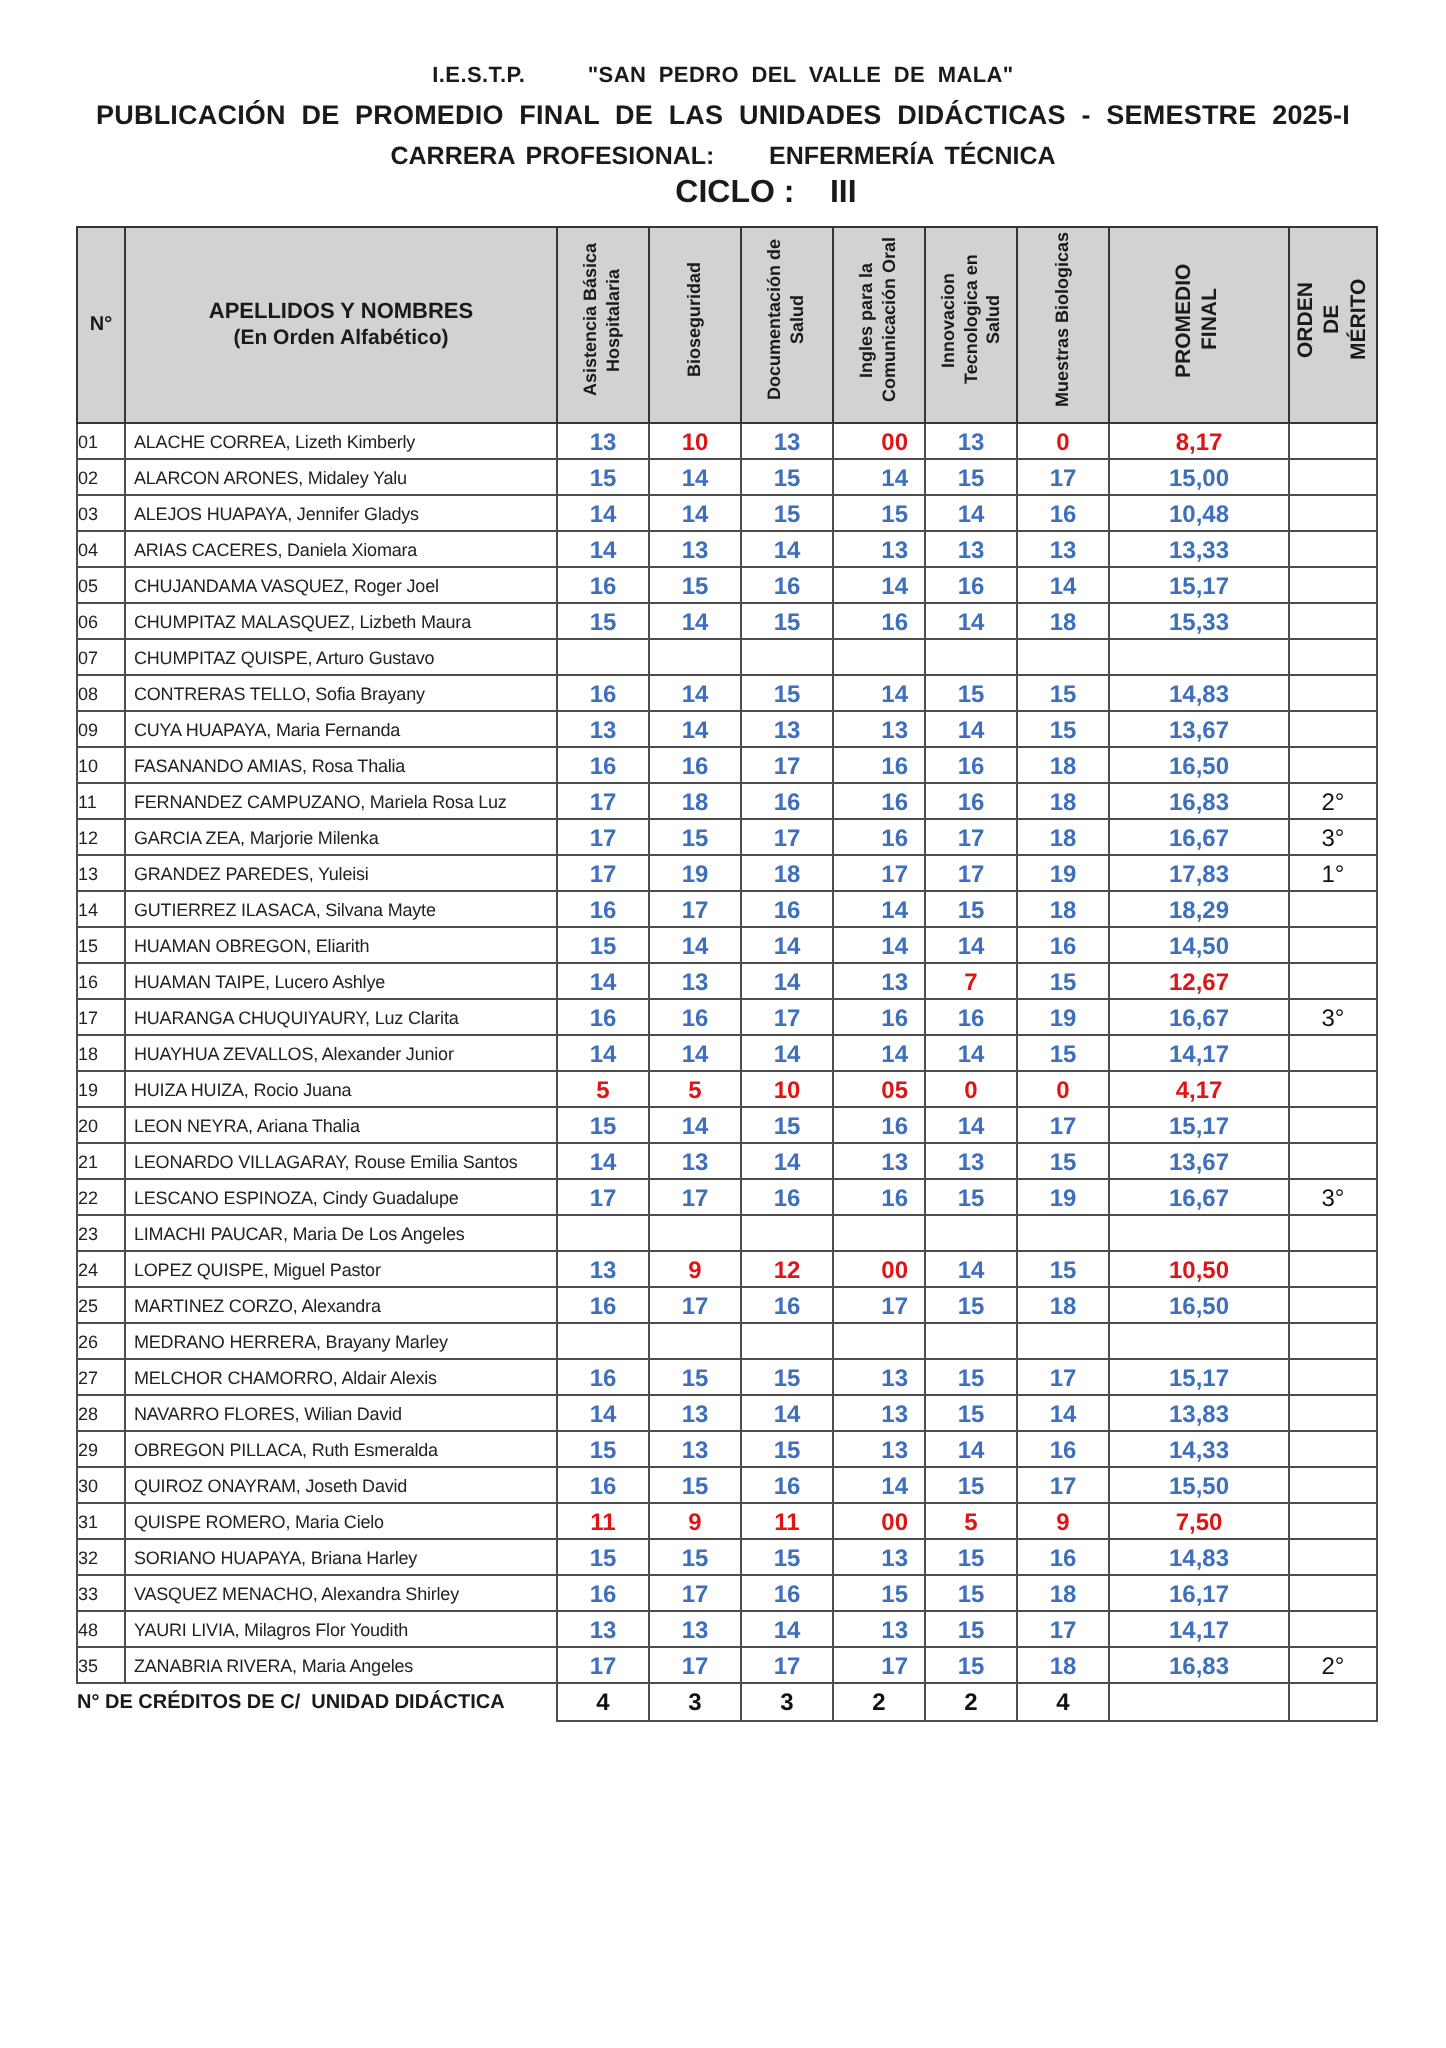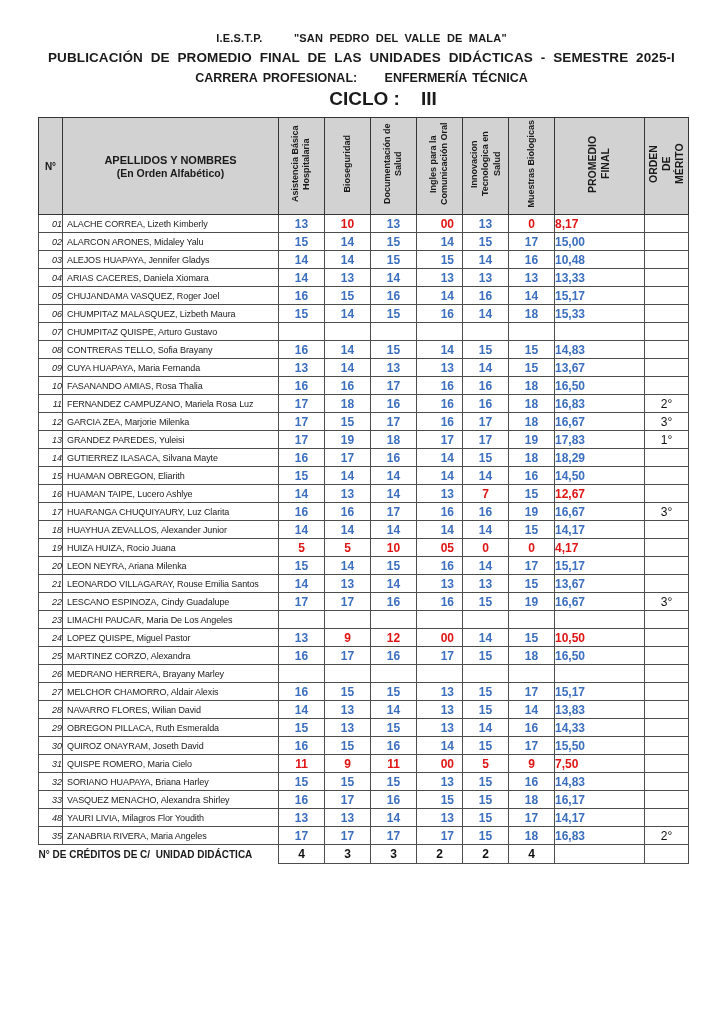--- a/index.html
+++ b/index.html
@@ -4,40 +4,40 @@
 <style>
   * { margin:0; padding:0; box-sizing:border-box; }
   html,body { width:723px; height:1024px; background:#ffffff; font-family:"Liberation Sans", sans-serif; color:#1a1a1a; }
   .page { width:723px; height:1024px; background:#fff; overflow:hidden; }
 
   
   .titles { padding-top:32px; text-align:center; }
   .t1 { font-size:11px; font-weight:bold; white-space:pre; word-spacing:3px; letter-spacing:.2px; }
   .t2 { font-size:13.5px; font-weight:bold; margin-top:6px; word-spacing:4px; letter-spacing:.1px; }
   .t3 { font-size:12.5px; font-weight:bold; margin-top:6px; white-space:pre; word-spacing:2px; }
-  .t4 { font-size:19px; font-weight:bold; margin-top:3px; white-space:pre;padding-left:43px; }
+  .t4 { font-size:16px; font-weight:bold; margin-top:3px; white-space:pre;padding-left:43px; }
 
   
   table.grades { border-collapse:collapse; table-layout:fixed; width:650px; margin:7px 0 0 38px; }
   th, td { border:1px solid #4d4d4d; overflow:hidden; }
   thead th { background:#d2d2d2; border:1.5px solid #353535; vertical-align:middle; text-align:center; height:94px; padding:2px 0; }
   th.h-num { font-size:10px; font-weight:bold; }
   th.h-names { }
   .names-l1 { display:block; font-size:11px; font-weight:bold; }
   .names-l2 { display:block; font-size:10.5px; font-weight:bold; margin-top:1px; }
   .vtext { display:inline-block; writing-mode:vertical-rl; transform:rotate(180deg); font-weight:bold; font-size:9px; line-height:1.25; max-height:88px; text-align:center; }
   .vbig { font-size:10.5px; }
   .vshort { max-height:52px; }
 
   tbody td { height:18px; }
-  td.c-num { font-size:9px; text-align:right; color:#222;font-style:italic; }
+  td.c-num { font-size:9px; text-align:left; color:#222; }
   td.c-name { font-size:9px; padding-left:4px; color:#222; letter-spacing:-.1px; white-space:nowrap; }
   td.c-g { font-size:12px; font-weight:bold; text-align:center; }
   td.c-ing { text-align:right; padding-right:8px; vertical-align:bottom; padding-bottom:1px; }
-  td.c-avg { font-size:12px; font-weight:bold; }
+  td.c-avg { font-size:12px; font-weight:bold; text-align:center; }
   td.c-merit { font-size:12px; text-align:center; color:#111; }
   .blue { color:#3c6fbe; }
   .red  { color:#e01414; }
 
   tfoot td { height:19px; }
   td.f-label { border:none; background:#fff; font-size:10px; font-weight:bold; text-align:left; white-space:pre; }
   td.f-credit { font-size:12px; font-weight:bold; text-align:center; color:#111; }
 </style>
 </head>
 <body>
@@ -305,21 +305,21 @@
           <td class="c-g red">5</td>
           <td class="c-g red">10</td>
           <td class="c-g c-ing red">05</td>
           <td class="c-g red">0</td>
           <td class="c-g red">0</td>
           <td class="c-avg red">4,17</td>
           <td class="c-merit"></td>
         </tr>
         <tr>
           <td class="c-num">20</td>
-          <td class="c-name">LEON NEYRA, Ariana Milenka</td>
+          <td class="c-name">LEON NEYRA, Ariana Thalia</td>
           <td class="c-g blue">15</td>
           <td class="c-g blue">14</td>
           <td class="c-g blue">15</td>
           <td class="c-g c-ing blue">16</td>
           <td class="c-g blue">14</td>
           <td class="c-g blue">17</td>
           <td class="c-avg blue">15,17</td>
           <td class="c-merit"></td>
         </tr>
         <tr>

